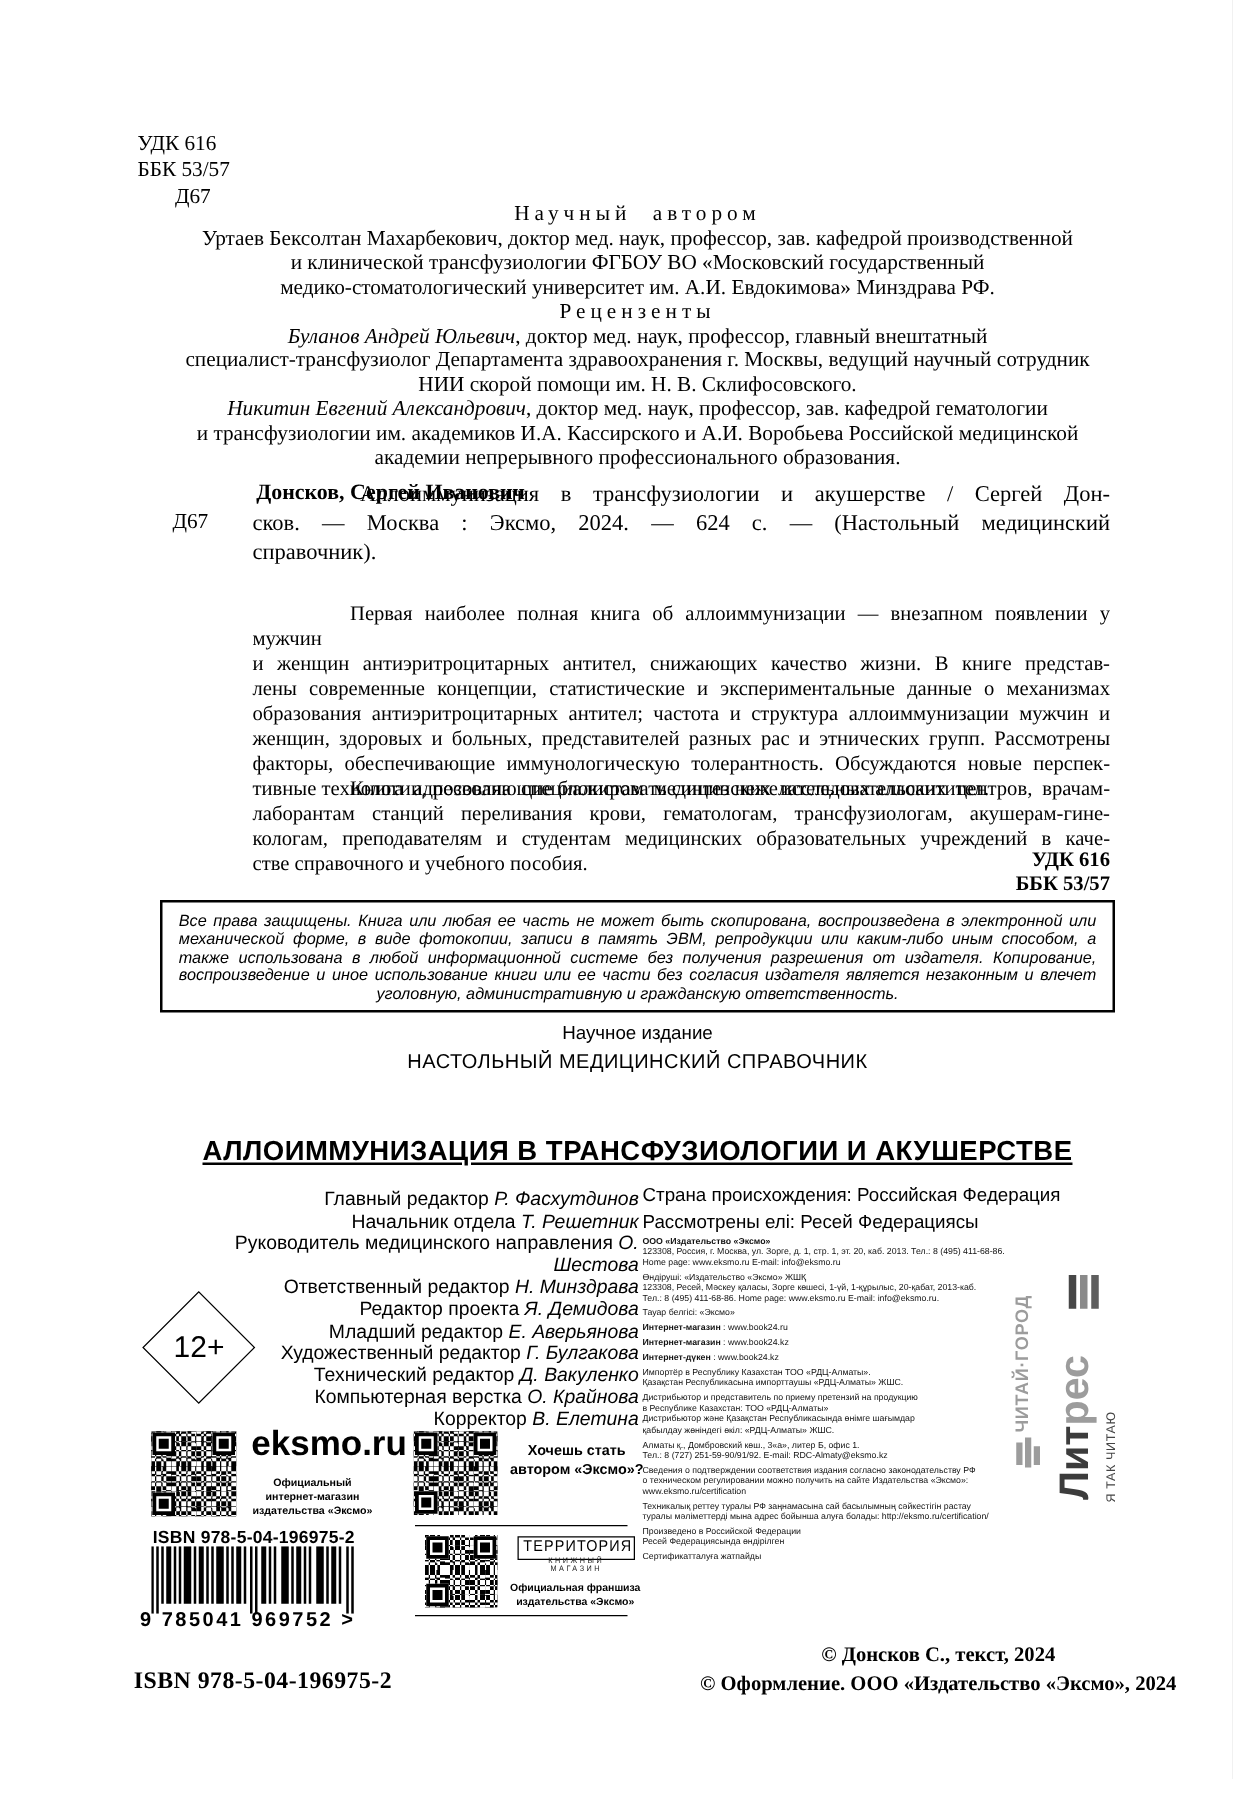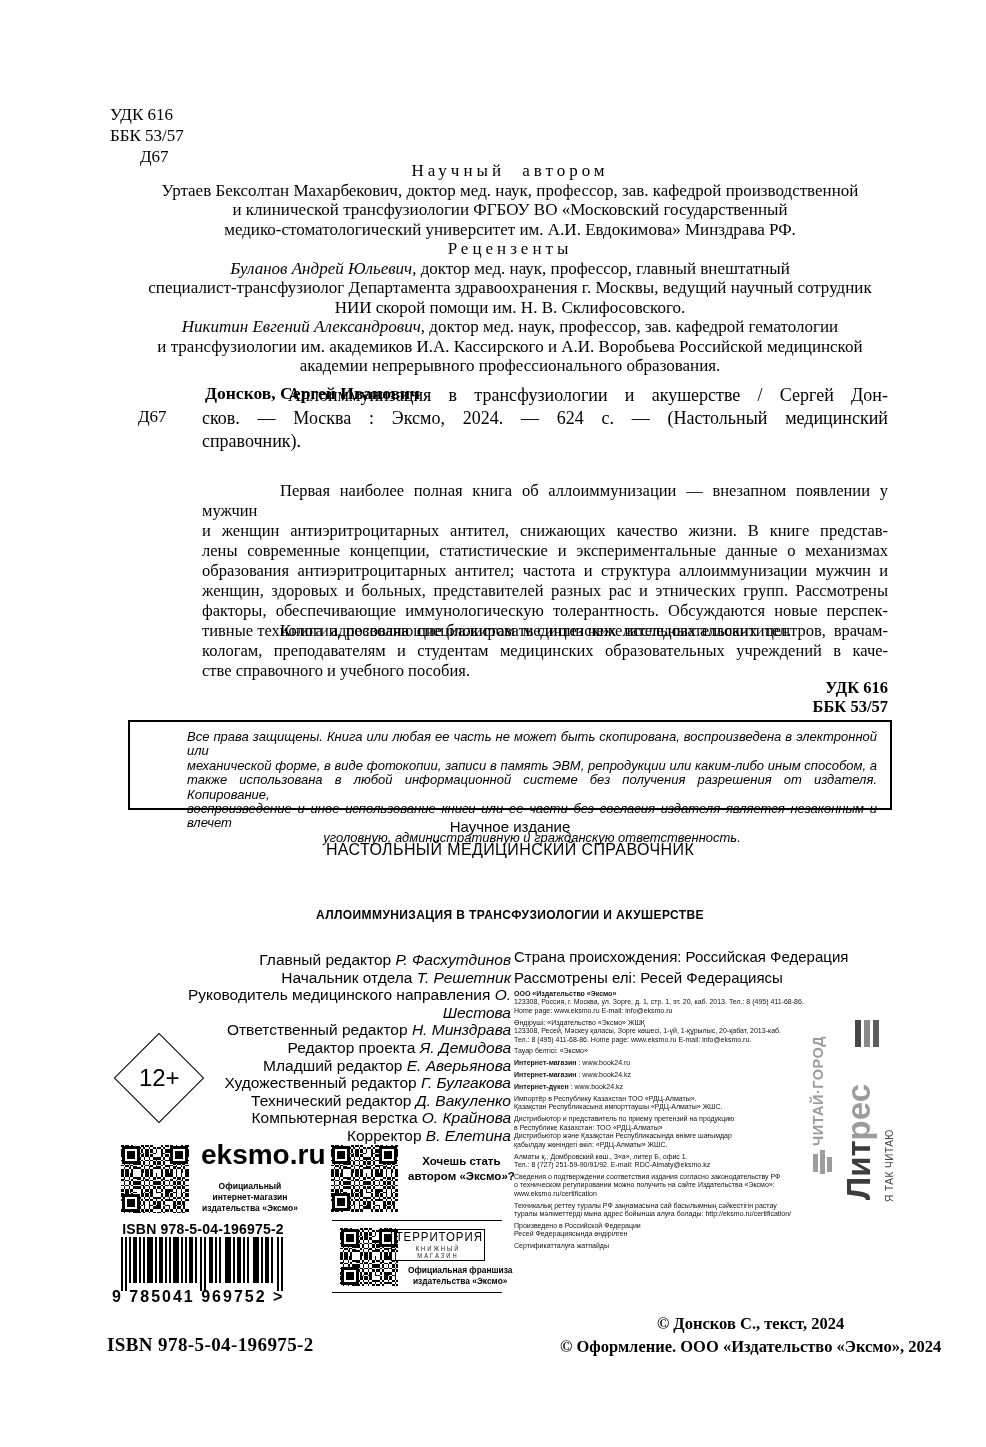--- a/index.html
+++ b/index.html
@@ -11,21 +11,21 @@
   .it{font-style:italic;}
   .ctr{text-align:center;}
   .rt{text-align:right;}
   
   .lsp{letter-spacing:4px;word-spacing:9px;}
   
   .just > div{text-align:justify;text-align-last:justify;}
   .just > div:last-child{text-align-last:left;}
   .ind > div:first-child{text-indent:86px;}
   .ind2 > div:first-child{text-indent:78px;}
-  .boxp > div{text-align:justify;text-align-last:justify;margin-left:44px;}
+  .boxp > div{text-align:justify;text-align-last:justify;}
   .boxp > div:last-child{text-align-last:center;}
   
   #rights-box{left:128px;top:720px;width:764px;height:90px;border:2px solid #000;
     box-sizing:border-box;padding:8px 13px 0 13px;font-size:13px;line-height:14.4px;
     font-style:italic;font-family:"Liberation Sans",sans-serif;}
   
   #credits{left:122px;top:951px;width:389px;text-align:right;font-size:15.5px;line-height:17.6px;}
   
   #smallprint{left:514px;top:990px;width:320px;font-size:7px;line-height:8.4px;color:#111;}
   #smallprint .sp{margin:0 0 3.5px 0;}
@@ -41,21 +41,21 @@
       background-blend-mode:difference,normal;}
   .qr .f{position:absolute;width:12px;height:12px;border:3px solid #000;background:#fff;}
   .qr .f::after{content:"";position:absolute;inset:2px;background:#000;}
   .f.tl{left:1px;top:1px;} .f.tr{right:1px;top:1px;} .f.bl{left:1px;bottom:1px;}
   
   .vtext{writing-mode:vertical-rl;transform:rotate(180deg);white-space:nowrap;
          font-family:"Liberation Sans",sans-serif;font-weight:bold;}
   .bar{position:absolute;}
   .pre{white-space:pre;}
   
-  #terr-logo{left:391px;top:1229px;width:94px;height:32px;border:1.5px solid #000;
+  #terr-logo{left:414px;top:1229px;width:94px;height:19px;border:1.5px solid #000;
     box-sizing:border-box;text-align:center;font-family:"Liberation Sans",sans-serif;}
   #terr-logo .t1{font-size:12.5px;letter-spacing:1px;line-height:15px;transform:scaleX(.92);}
   #terr-logo .t2{font-size:6.3px;letter-spacing:2.2px;line-height:7px;color:#222;transform:scaleX(.92);}
   .rule{background:#000;height:1px;}
 </style>
 </head>
 <body>
 
 <div id="canvas">
 
@@ -101,40 +101,41 @@
       <div>Первая наиболее полная книга об аллоиммунизации — внезапном появлении у мужчин</div>
       <div>и женщин антиэритроцитарных антител, снижающих качество жизни. В книге представ-</div>
       <div>лены современные концепции, статистические и экспериментальные данные о механизмах</div>
       <div>образования антиэритроцитарных антител; частота и структура аллоиммунизации мужчин и</div>
       <div>женщин, здоровых и больных, представителей разных рас и этнических групп. Рассмотрены</div>
       <div>факторы, обеспечивающие иммунологическую толерантность. Обсуждаются новые перспек-</div>
       <div>тивные технологии, позволяющие блокировать синтез нежелательных аллоантител.</div>
     </div>
   <div class="abs just ind2" style="left:202px;top:621px;width:686px;font-size:16.5px;line-height:20px;">
       <div>Книга адресована специалистам медицинских исследовательских центров, врачам-</div>
+      <div>лаборантам станций переливания крови, гематологам, трансфузиологам, акушерам-гине-</div>
       <div>кологам, преподавателям и студентам медицинских образовательных учреждений в каче-</div>
       <div>стве справочного и учебного пособия.</div>
     </div>
 
   <div class="abs rt b" style="left:202px;top:679px;width:686px;font-size:16.5px;line-height:18.5px;">
     <div>УДК 616</div>
     <div>ББК 53/57</div>
   </div>
 
   <div class="abs boxp" id="rights-box">
       <div>Все права защищены. Книга или любая ее часть не может быть скопирована, воспроизведена в электронной или</div>
       <div>механической форме, в виде фотокопии, записи в память ЭВМ, репродукции или каким-либо иным способом, а</div>
       <div>также использована в любой информационной системе без получения разрешения от издателя. Копирование,</div>
       <div>воспроизведение и иное использование книги или ее части без согласия издателя является незаконным и влечет</div>
       <div>уголовную, административную и гражданскую ответственность.</div>
     </div>
 
   <div class="abs ctr sans" style="left:130px;top:818px;width:760px;font-size:15px;">Научное издание</div>
   <div class="abs ctr sans" style="left:130px;top:841px;width:760px;font-size:16px;letter-spacing:.4px;">НАСТОЛЬНЫЙ МЕДИЦИНСКИЙ СПРАВОЧНИК</div>
-  <div class="abs ctr sans b" style="left:130px;top:908px;width:760px;font-size:12px;letter-spacing:.4px;">АЛЛОИММУНИЗАЦИЯ В ТРАНСФУЗИОЛОГИИ И АКУШЕРСТВЕ</div>
+  <div class="abs ctr sans b" style="left:130px;top:908px;width:760px;font-size:22px;letter-spacing:.4px;text-decoration:underline;">АЛЛОИММУНИЗАЦИЯ В ТРАНСФУЗИОЛОГИИ И АКУШЕРСТВЕ</div>
 
   <div class="abs sans" id="credits">
       <div><span>Главный редактор </span><span class="it">Р. Фасхутдинов</span></div>
       <div><span>Начальник отдела </span><span class="it">Т. Решетник</span></div>
       <div><span>Руководитель медицинского направления </span><span class="it">О. Шестова</span></div>
       <div><span>Ответственный редактор </span><span class="it">Н. Минздрава</span></div>
       <div><span>Редактор проекта </span><span class="it">Я. Демидова</span></div>
       <div><span>Младший редактор </span><span class="it">Е. Аверьянова</span></div>
       <div><span>Художественный редактор </span><span class="it">Г. Булгакова</span></div>
       <div><span>Технический редактор </span><span class="it">Д. Вакуленко</span></div>

